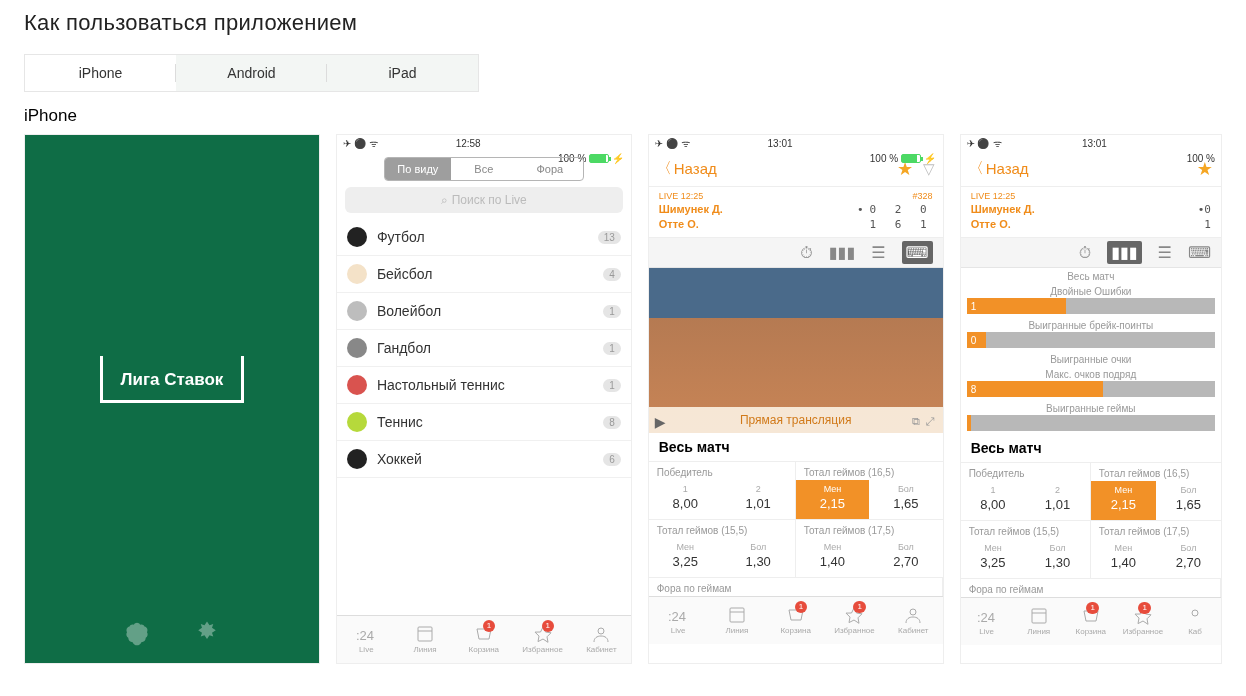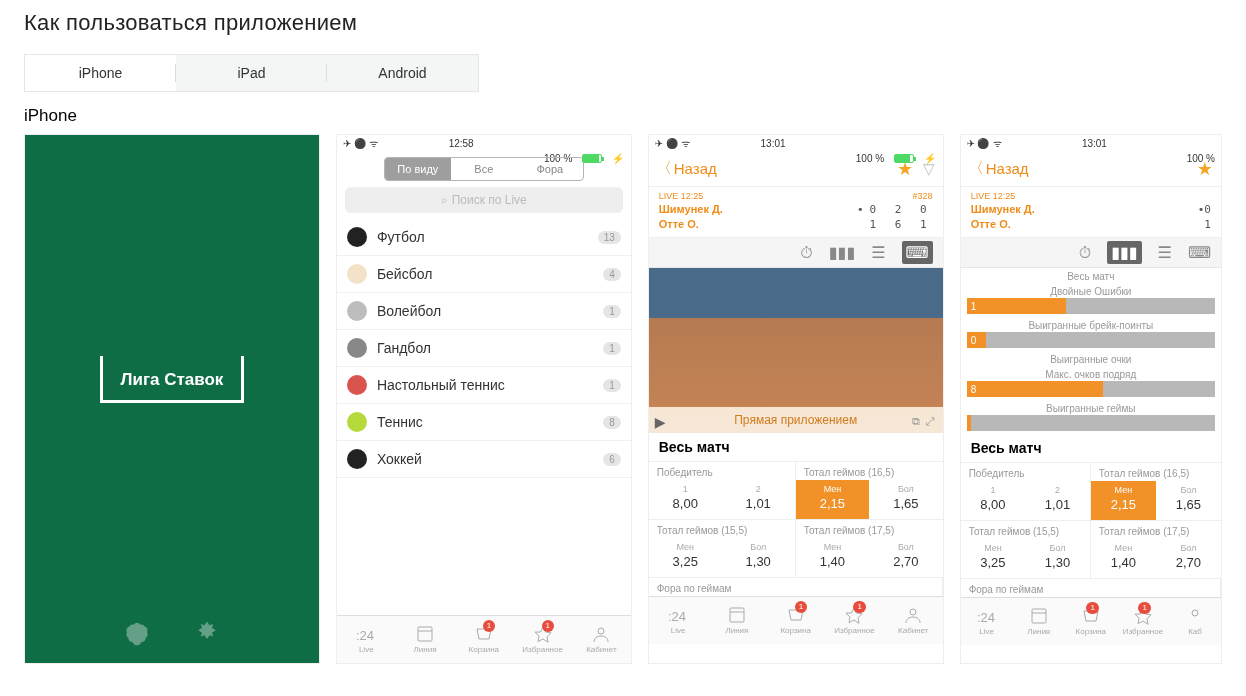--- a/index.html
+++ b/index.html
@@ -16,21 +16,21 @@
 .shot-cut { width: 266px; }
 
 
 .splash { background: #0f6d46; width: 100%; height: 100%; display: flex; flex-direction: column; align-items: center; justify-content: center; position: relative; }
 .splash-logo { border: 3px solid #fff; border-top: none; padding: 14px 18px 10px; color: #fff; font-size: 17px; font-weight: 600; position: relative; top: -20px; }
 .splash-foot { position: absolute; bottom: 14px; display: flex; gap: 40px; }
 .foot-ic { width: 30px; height: 30px; opacity: 0.35; }
 
 
 .status { height: 16px; display: flex; align-items: center; justify-content: space-between; padding: 2px 6px; font-size: 10px; color: #333; }
-.status .right { display: flex; align-items: center; gap: 10px; margin-top: 31px; }
+.status .right { display: flex; align-items: center; gap: 3px; margin-top: 31px; }
 .batt { width: 20px; height: 9px; border: 1px solid #4cd964; border-radius: 2px; position: relative; }
 .batt::after { content:""; position:absolute; right:-3px; top:2px; width:2px; height:4px; background:#4cd964; }
 .batt i { display:block; width:85%; height:100%; background:#4cd964; }
 
 
 .seg { display:flex; margin:6px auto; border:1px solid #b5b5b5; border-radius:4px; overflow:hidden; width:200px; height:24px; font-size:11px; }
 .seg div { flex:1; text-align:center; line-height:22px; color:#888; }
 .seg .sel { background:#9e9e9e; color:#fff; }
 .search { margin:0 8px 6px; background:#eee; border-radius:6px; height:26px; display:flex; align-items:center; justify-content:center; color:#bbb; font-size:12px; gap:4px; }
 .sportlist { flex:1; }
@@ -80,22 +80,22 @@
 svg { display:block; }
 </style>
 </head>
 <body>
 
 <div class="page">
   <h1 class="page-title">Как пользоваться приложением</h1>
 
   <div class="tabs">
     <div class="tab active">iPhone</div>
+    <div class="tab">Android</div>
     <div class="tab">iPad</div>
-    <div class="tab">Android</div>
   </div>
 
   <div class="subtitle">iPhone</div>
 
   <div class="shots">
 
     <div class="shot">
       <div class="splash">
         <div class="splash-logo">Лига Ставок</div>
         <div class="splash-foot">
@@ -242,21 +242,21 @@
       </div>
       <div class="toolrow">
         <span>⏱</span>
         <span>▮▮▮</span>
         <span>☰</span>
         <span class="act">⌨</span>
       </div>
       <div class="video">
         <div class="bar">
           <span class="play">▶</span>
-          <span>Прямая приложением</span>
+          <span>Прямая трансляция</span>
           <span class="exp">
               <span>⧉</span>
               <span>⤢</span>
             </span>
         </div>
       </div>
       <div class="sect-h">Весь матч</div>
       <div id="odds3">
           <div class="oddgrid">
             <div class="oddblk">

